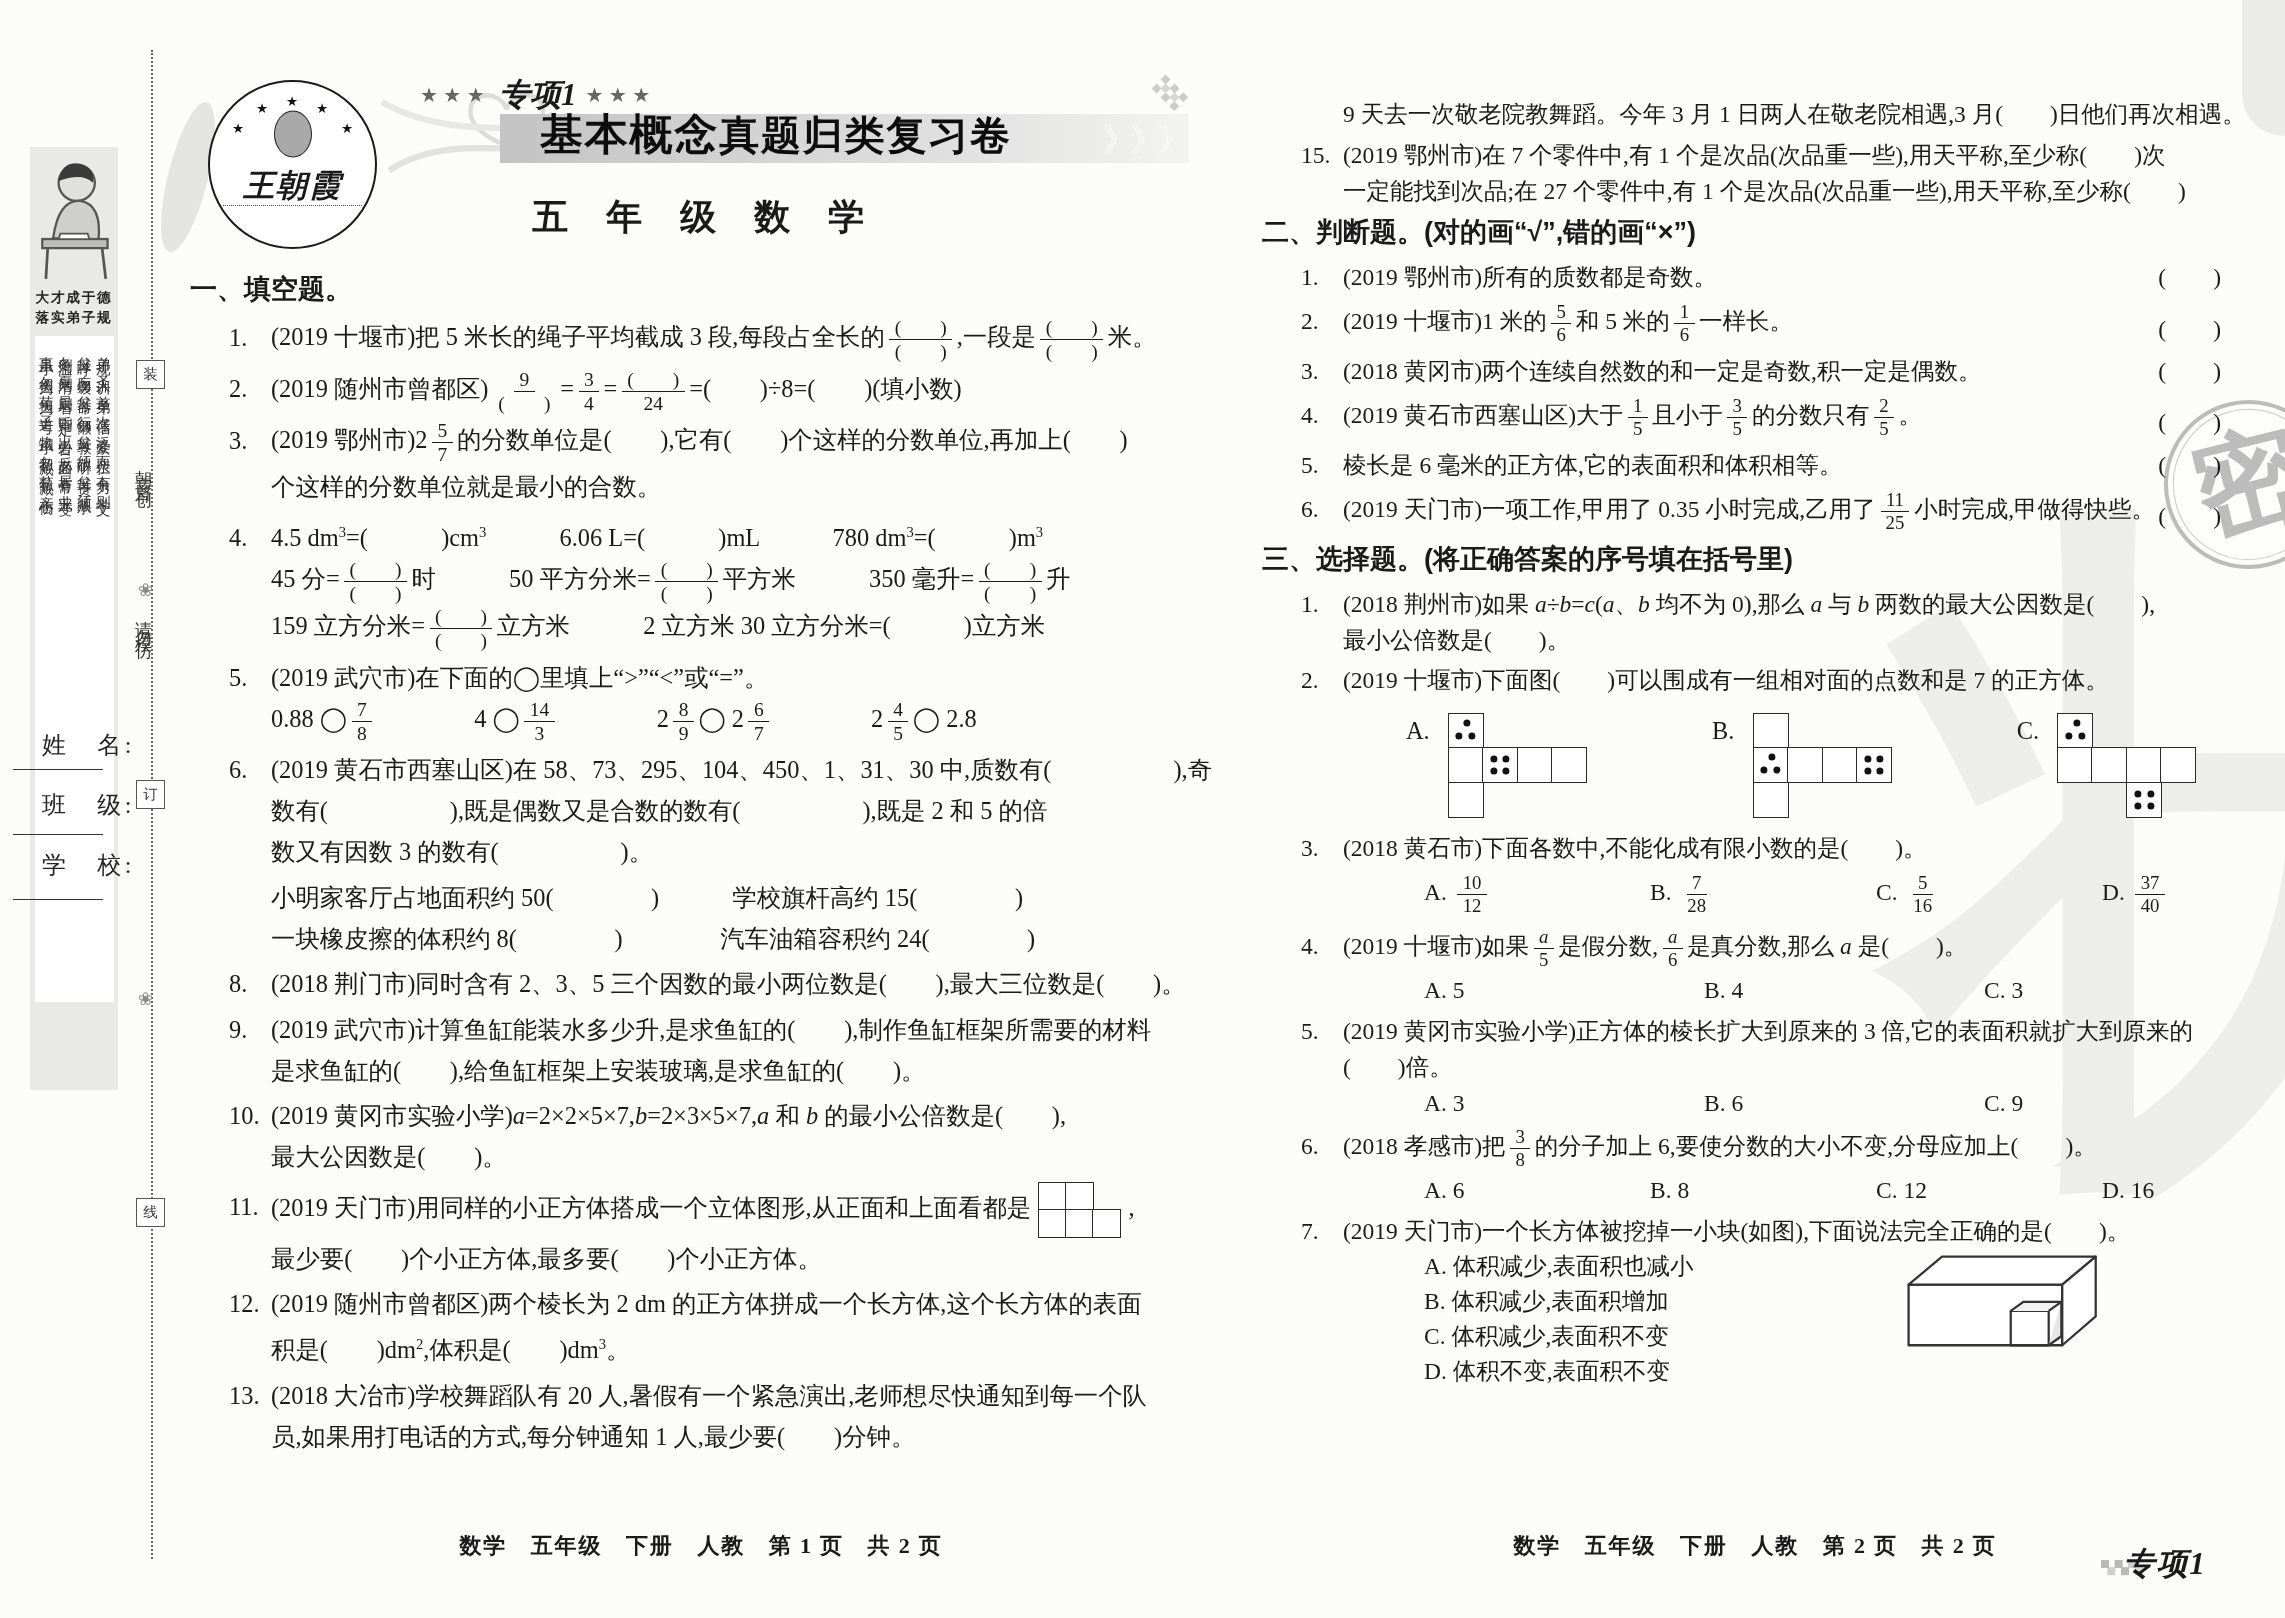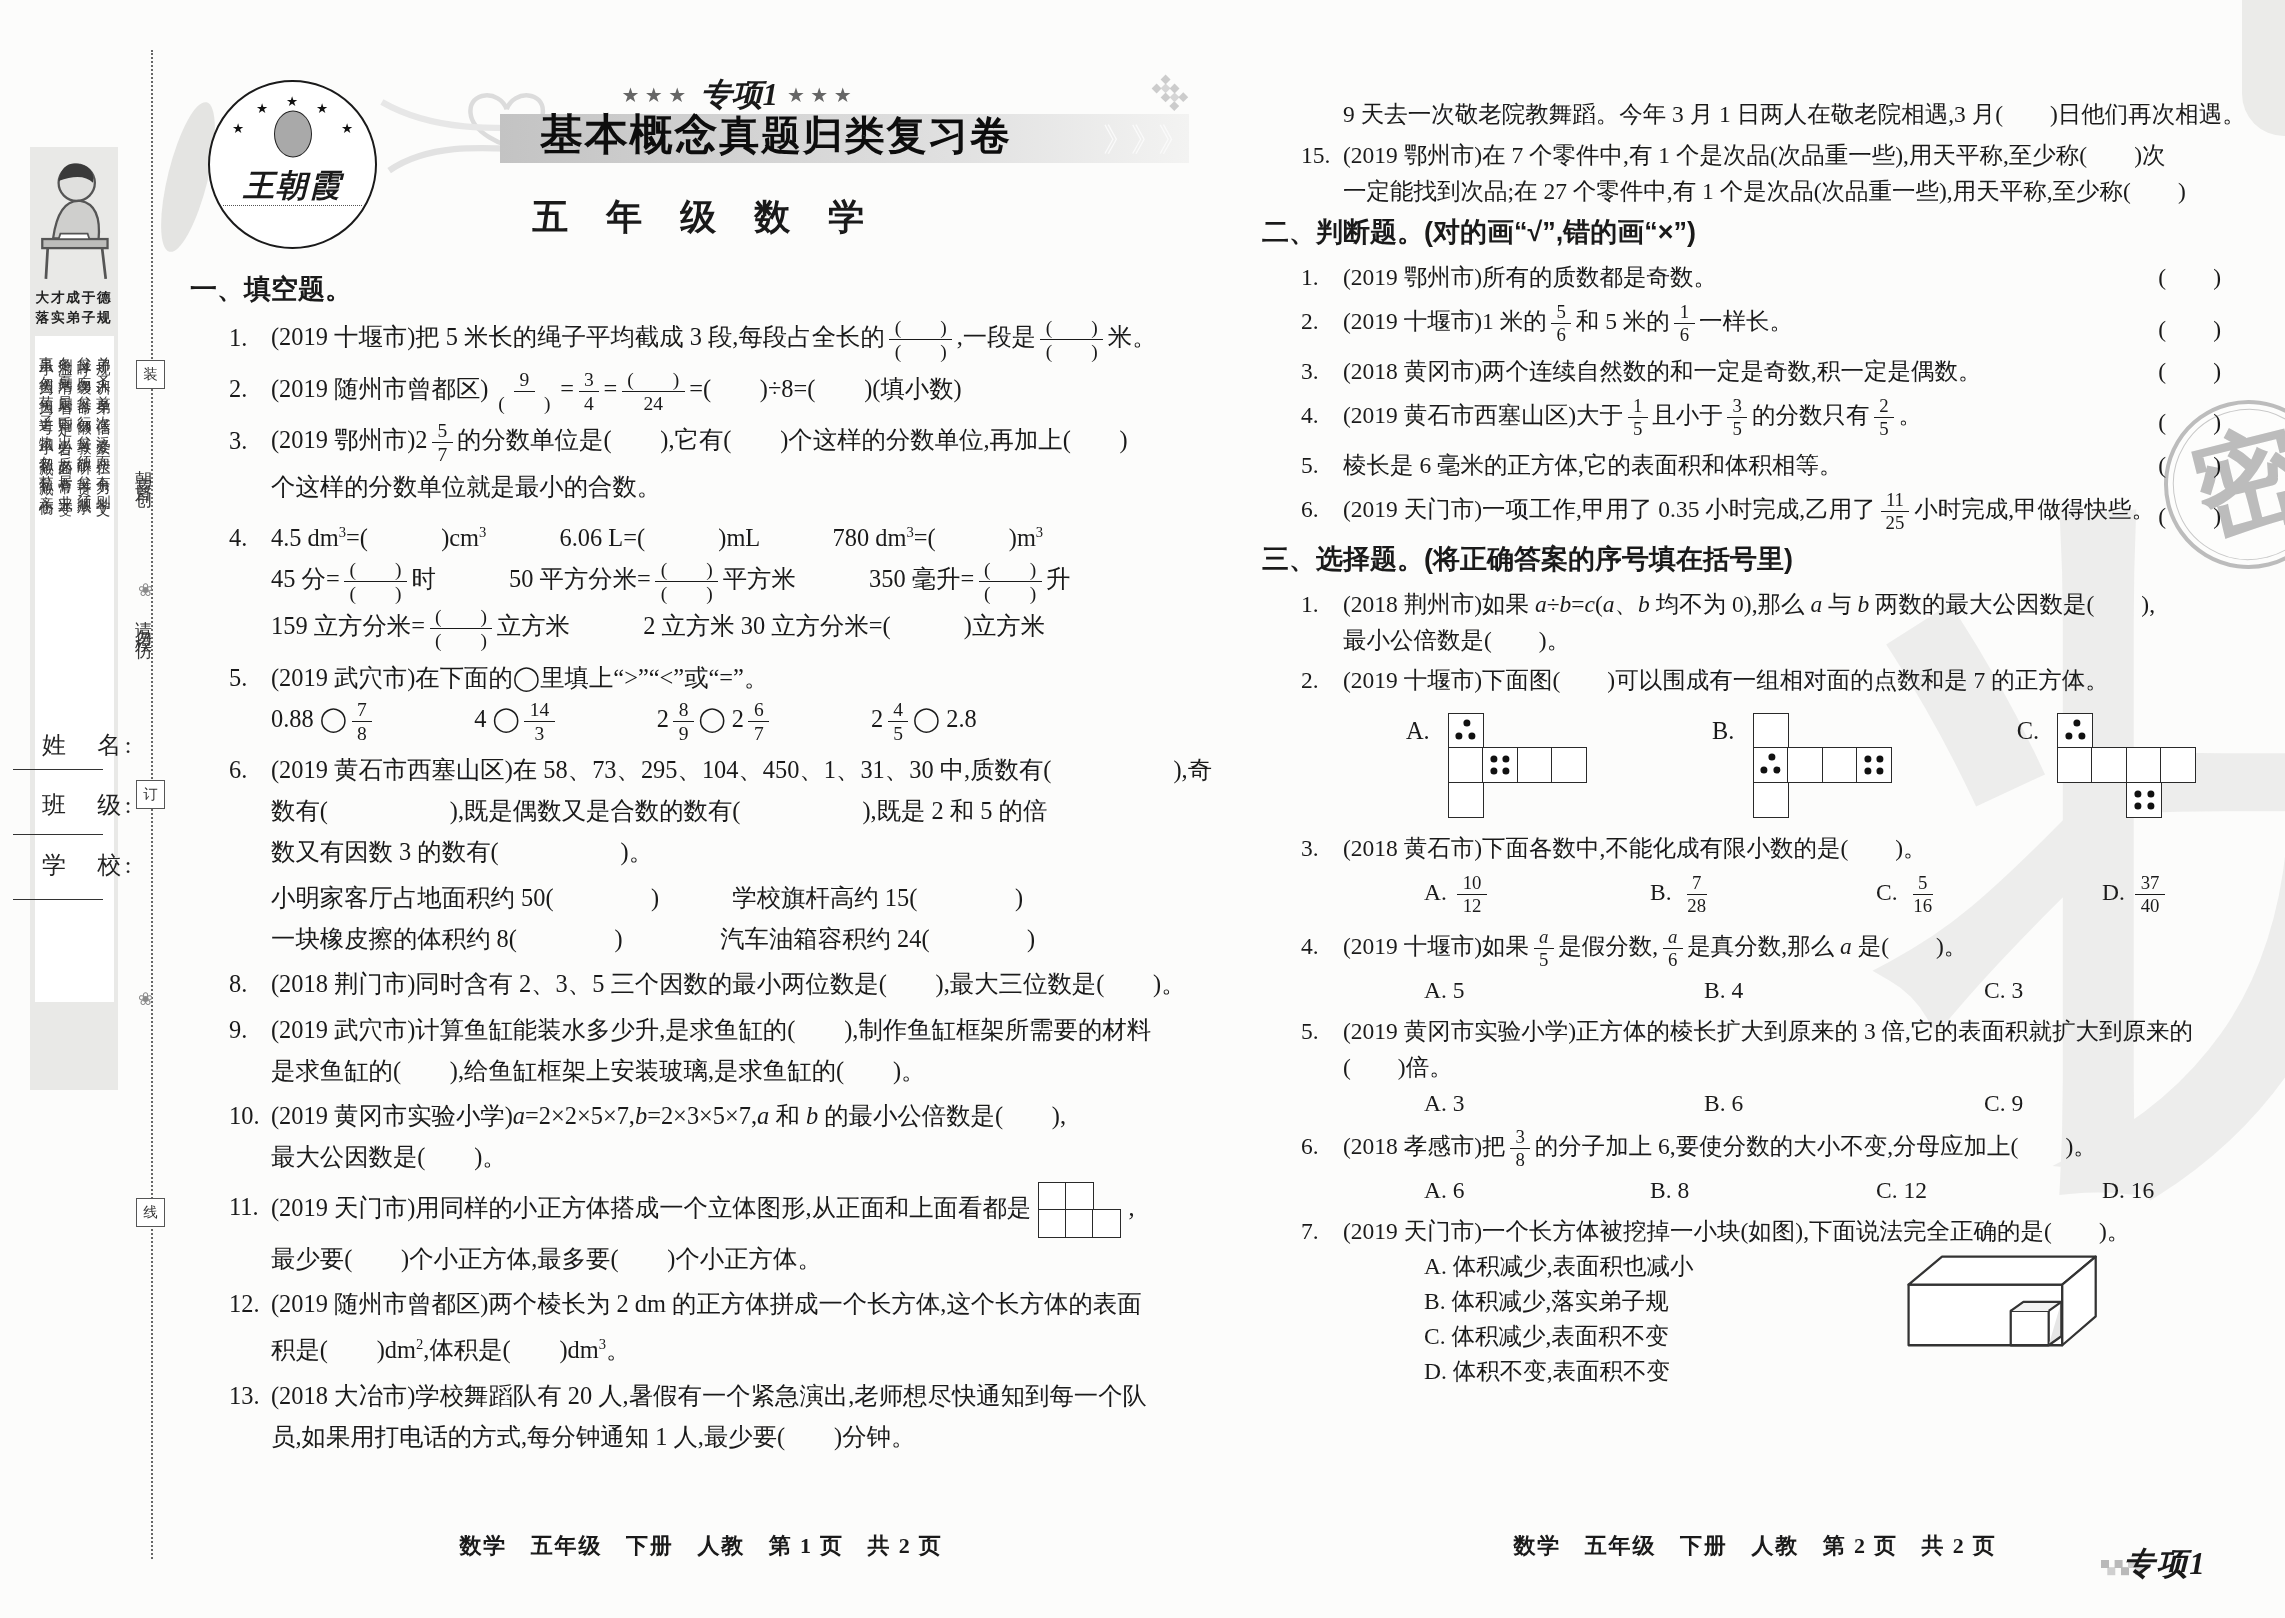--- a/index.html
+++ b/index.html
@@ -32,21 +32,21 @@
   #ribbon-art{left:362px;top:62px;}
   #wing{left:168px;top:100px;width:40px;height:154px;background:#e4e4e2;border-radius:50%;
         transform:rotate(14deg);}
   #logo{left:208px;top:80px;width:165px;height:165px;border:2.7px solid #1a1a1a;border-radius:50%;background:#fff;}
   .logo-star{position:absolute;font-size:13.6px;color:#111;transform:translate(-50%,-50%);}
   #logo-photo{position:absolute;left:50%;top:52px;width:36px;height:45px;transform:translate(-50%,-50%);
               background:#a9a9a9;border:1.8px solid #222;border-radius:50%;}
   #logo-name{position:absolute;left:0;right:0;top:83px;text-align:center;font-size:31px;font-weight:bold;
              font-style:italic;letter-spacing:1.8px;}
   #logo-ring{position:absolute;left:12.7px;right:12.7px;top:123px;border-top:1.8px dotted #555;height:0;}
-  #hdr-stars{left:387px;top:74px;width:470px;text-align:right;white-space:nowrap;}
+  #hdr-stars{left:420px;top:74px;width:470px;text-align:left;white-space:nowrap;}
   .stars{font-size:20px;color:#666;letter-spacing:5.4px;vertical-align:middle;}
   .hdr-tag{font-size:31px;font-weight:bold;font-style:italic;margin:0 9px;vertical-align:middle;}
   #band{left:500px;top:114px;width:689px;height:49px;
         background:linear-gradient(90deg,#c3c3c3,#e0e0e0 65%,#f3f3f2);}
   #band-title{position:absolute;left:40px;top:-8.1px;white-space:nowrap;font-family:"Liberation Sans",sans-serif;
               color:#0d0d0d;letter-spacing:1.8px;}
   #band-title .t1{font-size:43px;font-weight:900;}
   #band-title .t2{font-size:40px;font-weight:800;}
   #band-arrows{position:absolute;right:3.6px;top:3.6px;font-size:33px;color:#fafafa;letter-spacing:-5.4px;}
   #band-dots{left:1162px;top:76px;width:7.2px;height:7.2px;background:#ccc;transform:rotate(45deg);
@@ -421,21 +421,21 @@
         <div class="ln"><span class="qnum">6.</span>(2018 孝感市)把<span class="frac">
             <span class="fn">3</span>
             <span class="fd">8</span>
           </span>的分子加上 6,要使分数的大小不变,分母应加上(　　)。</div>
         <div class="opts opts4"><span class="opt">A. 6</span><span class="opt">B. 8</span><span class="opt">C. 12</span><span class="opt">D. 16</span></div>
       </div>
       <div class="q">
         <div class="ln"><span class="qnum">7.</span>(2019 天门市)一个长方体被挖掉一小块(如图),下面说法完全正确的是(　　)。</div>
         <div class="stackwrap">
           <div class="stackopt">A. 体积减少,表面积也减小</div>
-          <div class="stackopt">B. 体积减少,落实弟子规</div>
+          <div class="stackopt">B. 体积减少,表面积增加</div>
           <div class="stackopt">C. 体积减少,表面积不变</div>
           <div class="stackopt">D. 体积不变,表面积不变</div>
   <svg id="cuboid-art" width="217" height="113" viewBox="0 0 240 125">
     <g fill="#fff" stroke="#333" stroke-width="2.5" stroke-linejoin="round">
       <polygon points="15,45 185,45 185,112 15,112"></polygon>
       <polygon points="15,45 52,14 222,14 185,45"></polygon>
       <polygon points="185,45 222,14 222,80 185,112"></polygon>
       <rect x="128" y="74" width="42" height="38"></rect>
       <polyline points="128,74 142,64 184,64 170,74" fill="#f2f2f2"></polyline>
       <polyline points="184,64 184,102 170,112" fill="#e6e6e6"></polyline>

